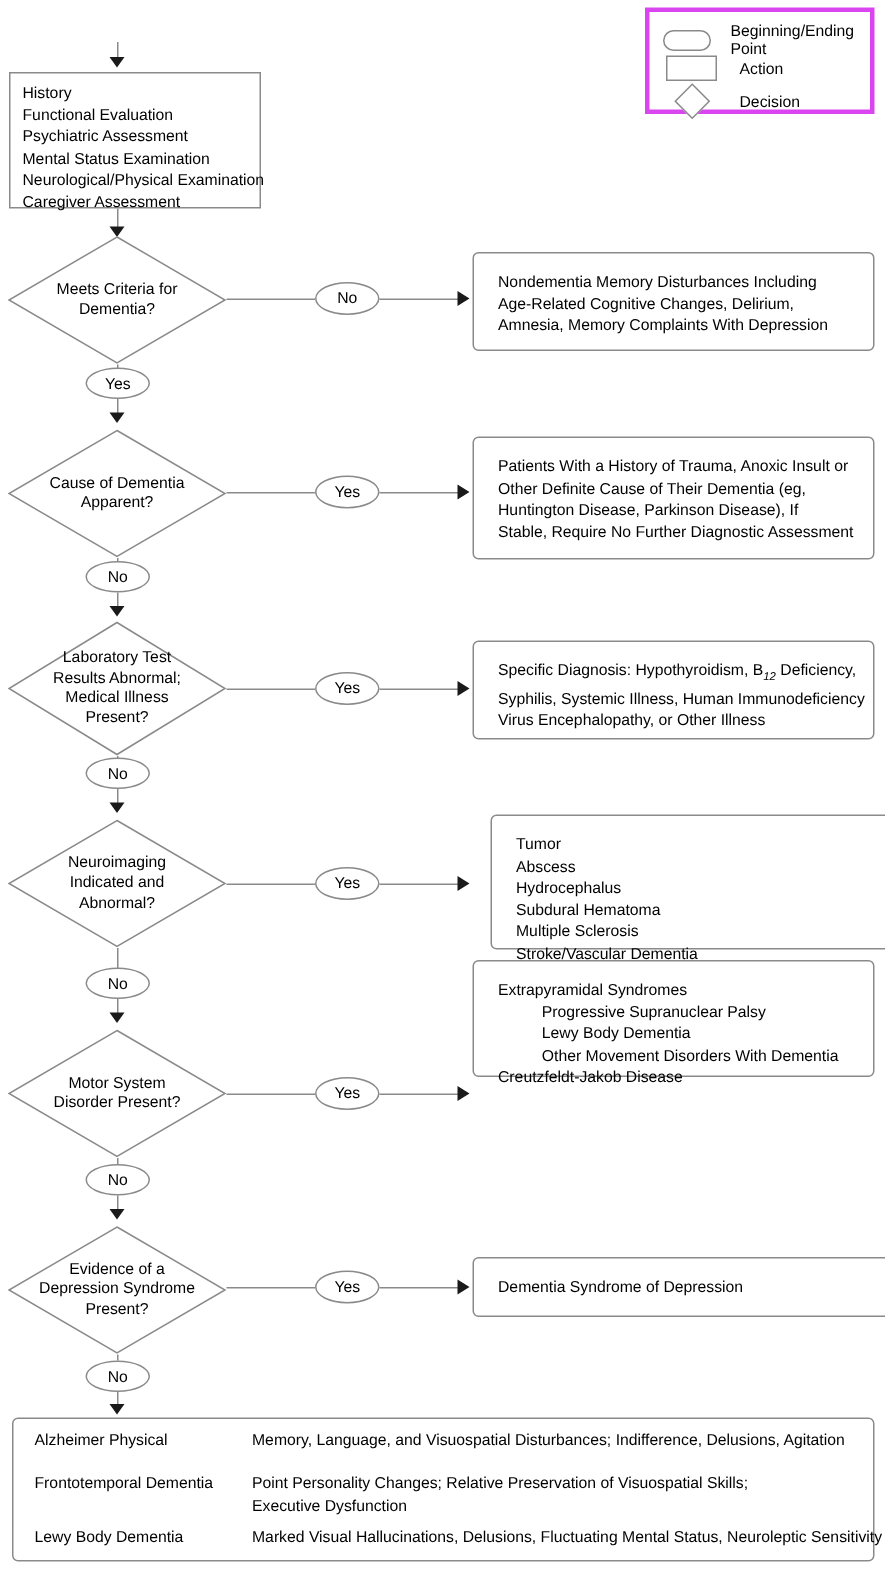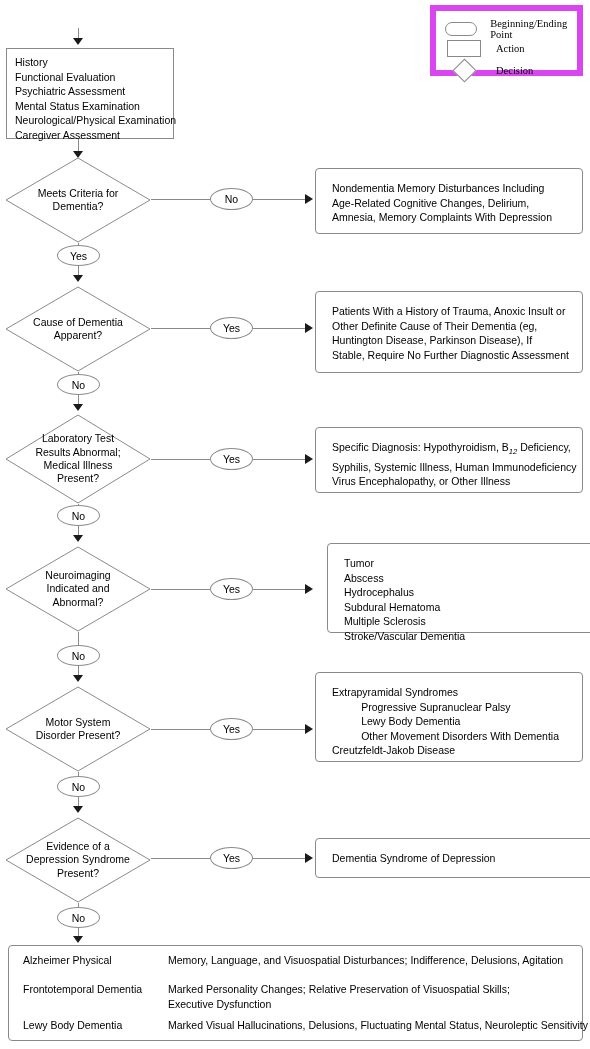--- a/index.html
+++ b/index.html
@@ -104,24 +104,23 @@
     position: absolute;
     width: 0; height: 0;
     border-top: 5px solid transparent;
     border-bottom: 5px solid transparent;
     border-left: 8px solid #1a1a1a;
   }
 
   
   #legend {
     position: absolute;
-    border: 6px solid #d946ef;
-    background: #ffffff;
-    box-sizing: border-box;
-    font-family: Liberation Serif, serif;
+    border: 3px solid #d946ef;
+    background: #ffffff;
+    box-sizing: border-box;
   }
   .legend-row {
     position: absolute;
     display: flex;
     align-items: center;
     font-size: 10.5px;
   }
   .legend-glyph {
     width: 40px;
     display: flex;
@@ -313,21 +312,21 @@
     </svg>
     <div class="diamond-label">Motor System
 Disorder Present?</div>
   </div>
   <div class="hline" style="left:151px; top:729px; width:59px;"></div>
   <div class="elabel" style="left:210px; top:718px; width:43px; height:22px;">
     <span>Yes</span>
   </div>
   <div class="hline" style="left:253px; top:729px; width:53px;"></div>
   <div class="arr-right" style="left:305px; top:724px;"></div>
-  <div class="node roundbox" style="left:315px; top:672px; width:268px; height:90px;">
+  <div class="node roundbox" style="left:315px; top:640px; width:268px; height:78px;">
     <div class="roundbox-lines" style="padding:12px 0 0 16px;">Extrapyramidal Syndromes
           Progressive Supranuclear Palsy
           Lewy Body Dementia
           Other Movement Disorders With Dementia
 Creutzfeldt-Jakob Disease</div>
   </div>
   <div class="vline" style="left:78px; top:772px; height:4px;"></div>
   <div class="elabel" style="left:57px; top:776px; width:43px; height:21px;">
     <span>No</span>
   </div>
@@ -358,21 +357,21 @@
   <div class="vline" style="left:78px; top:928px; height:11px;"></div>
   <div class="arr-down" style="left:73px; top:936px;"></div>
 
   <div class="node roundbox" style="left:8px; top:945px; width:575px; height:96px;">
     <div class="sumrow" style="left:14px; top:7px;">
       <span class="sum-term" style="left:0; top:0;">Alzheimer Physical</span>
       <span class="sum-desc" style="left:145px; top:0;">Memory, Language, and Visuospatial Disturbances; Indifference, Delusions, Agitation</span>
     </div>
     <div class="sumrow" style="left:14px; top:36px;">
       <span class="sum-term" style="left:0; top:0;">Frontotemporal Dementia</span>
-      <span class="sum-desc" style="left:145px; top:0;">Marked Personality Changes; Relative Preservation of Visuospatial Skills;
+      <span class="sum-desc" style="left:145px; top:0;">Point Personality Changes; Relative Preservation of Visuospatial Skills;
 Executive Dysfunction</span>
     </div>
     <div class="sumrow" style="left:14px; top:72px;">
       <span class="sum-term" style="left:0; top:0;">Lewy Body Dementia</span>
       <span class="sum-desc" style="left:145px; top:0;">Marked Visual Hallucinations, Delusions, Fluctuating Mental Status, Neuroleptic Sensitivity</span>
     </div>
   </div>
 
 </div>
 

